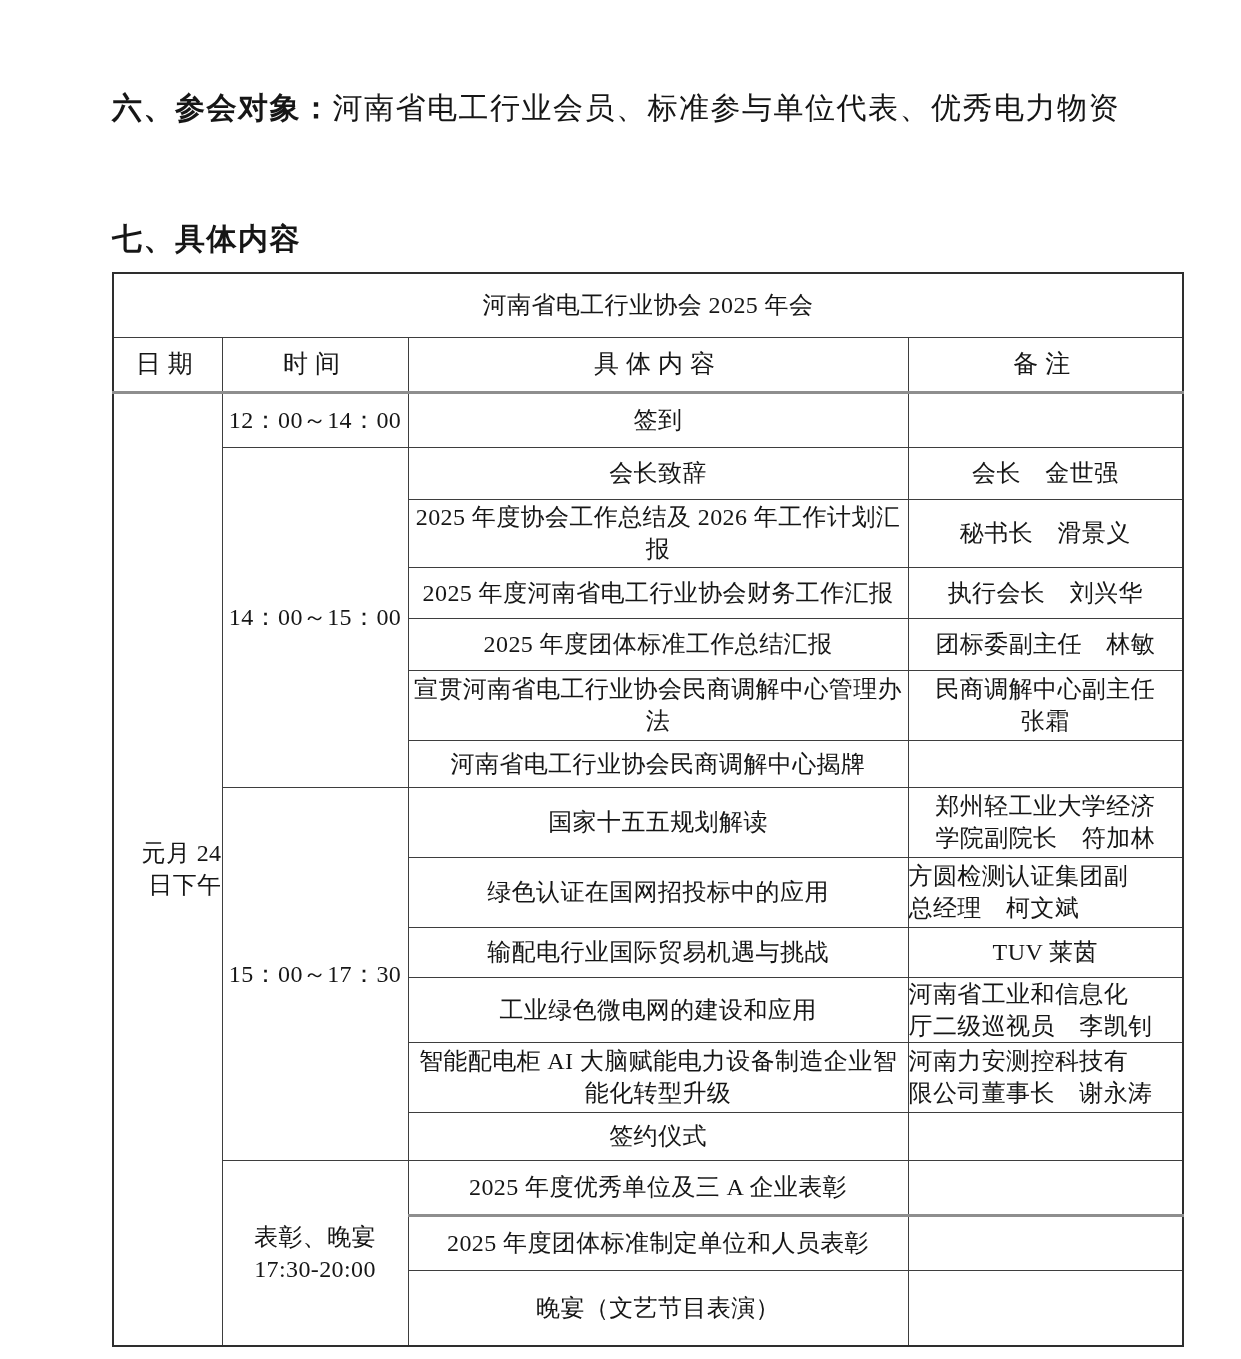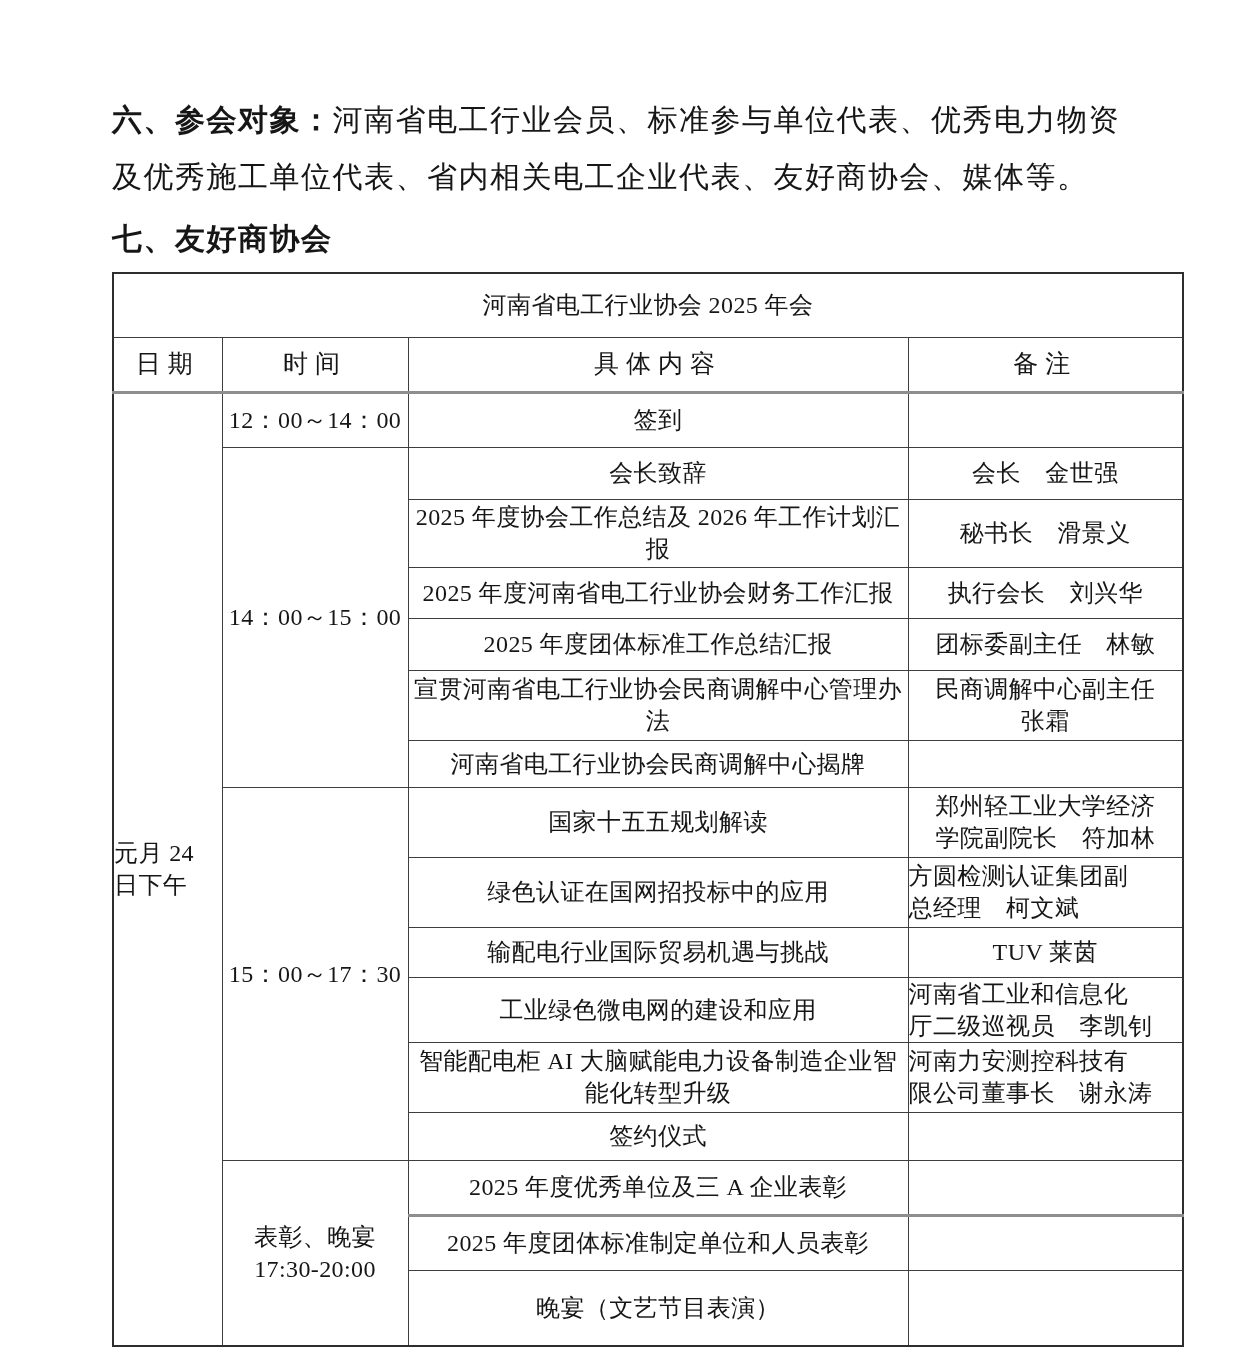--- a/index.html
+++ b/index.html
@@ -45,44 +45,41 @@
     font-weight: bold;
     text-align: center;
     letter-spacing: 1px;
   }
   tr.hdr th {
     text-align: center;
     letter-spacing: 7px;
     font-size: 25px;
     border-bottom: 3px solid #8e8e8e;
   }
-  .c-date  { text-align: left; line-height: 38px; padding: 0 6px; }
+  .c-date  { text-align: right; line-height: 38px; padding: 0 6px; }
   .c-time  { text-align: center; white-space: pre-line; }
   .c-content { text-align: center; padding: 0 6px 0 10px; }
   .c-content.center { text-align: center; padding: 8px; }
   .c-remark { text-align: center; white-space: pre-line; padding: 0 8px; }
   .c-remark.left { text-align: left; }
   tr.thick td { border-top: 3px solid #8e8e8e; }
 </style>
 </head>
 <body>
 
 <div class="page">
 
 
-  <div class="para" style="top:100px;">
+  <div class="para" style="top:88px;">
     <span class="b">六、参会对象：</span><span>河南省电工行业会员、标准参与单位代表、优秀电力物资</span>
   </div>
 
-  <div class="para" style="top:157px;">
-    <span>及优秀施工单位代表、省内相关电工企业代表、友好商协会、媒体等。</span>
-  </div>
 
   <div class="para b" style="top:219px;">
-    <span>七、友好商协会</span>
+    <span>七、具体内容</span>
   </div>
 
   <table class="agenda">
     <colgroup>
       <col style="width:109px">
         <col style="width:186px">
         <col style="width:500px">
         <col style="width:275px">
     </colgroup>
 

